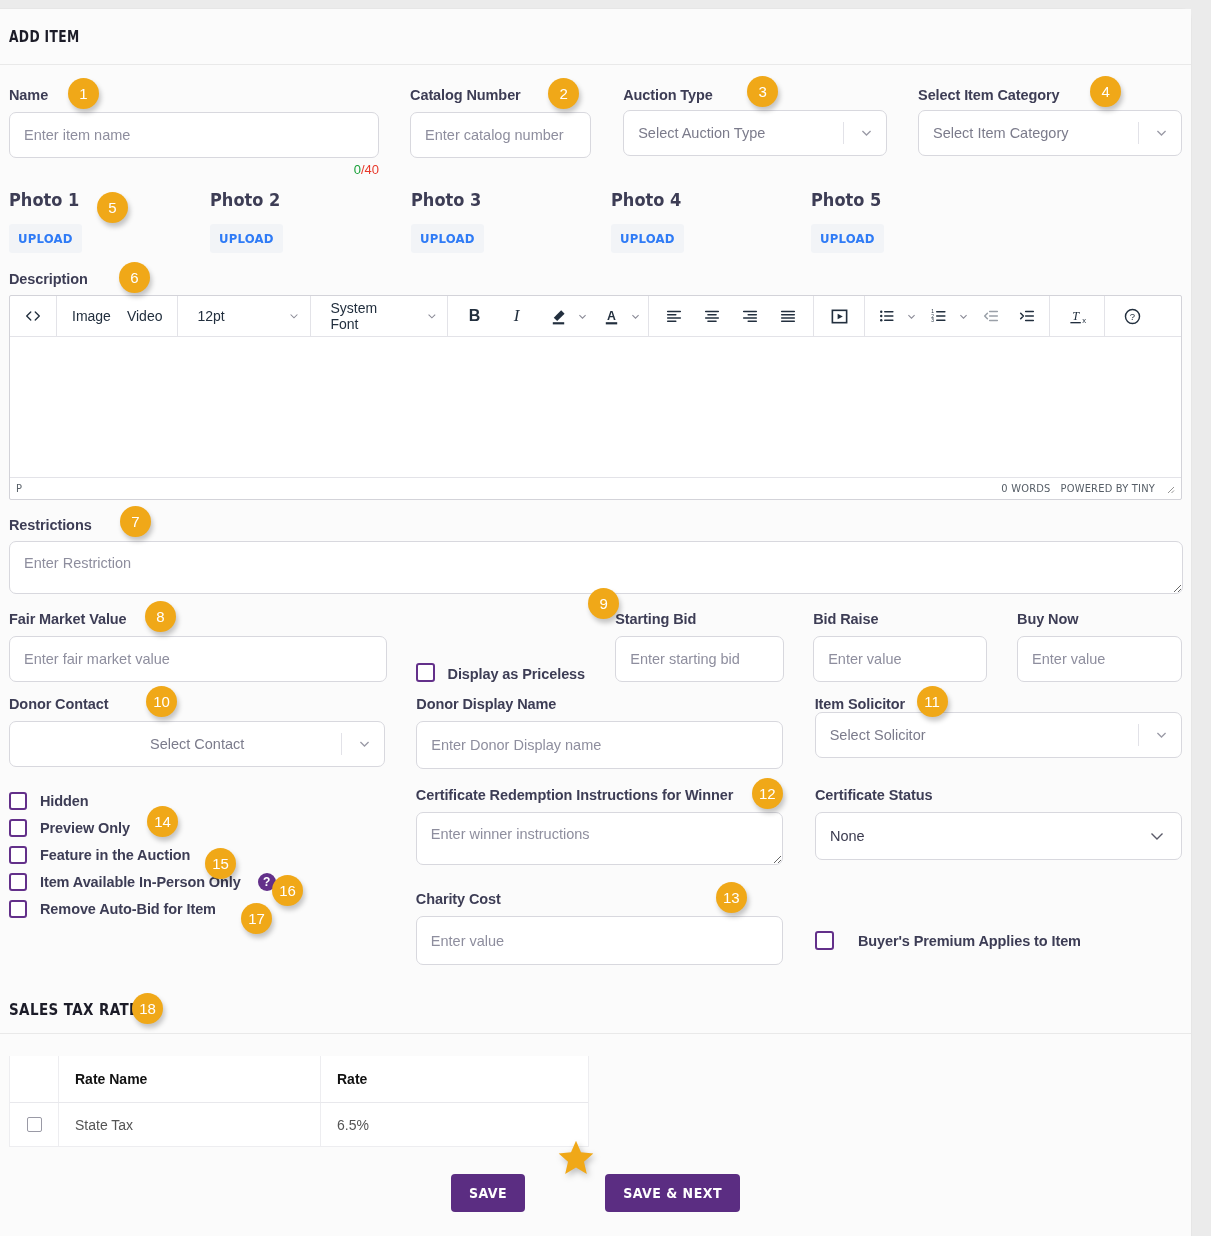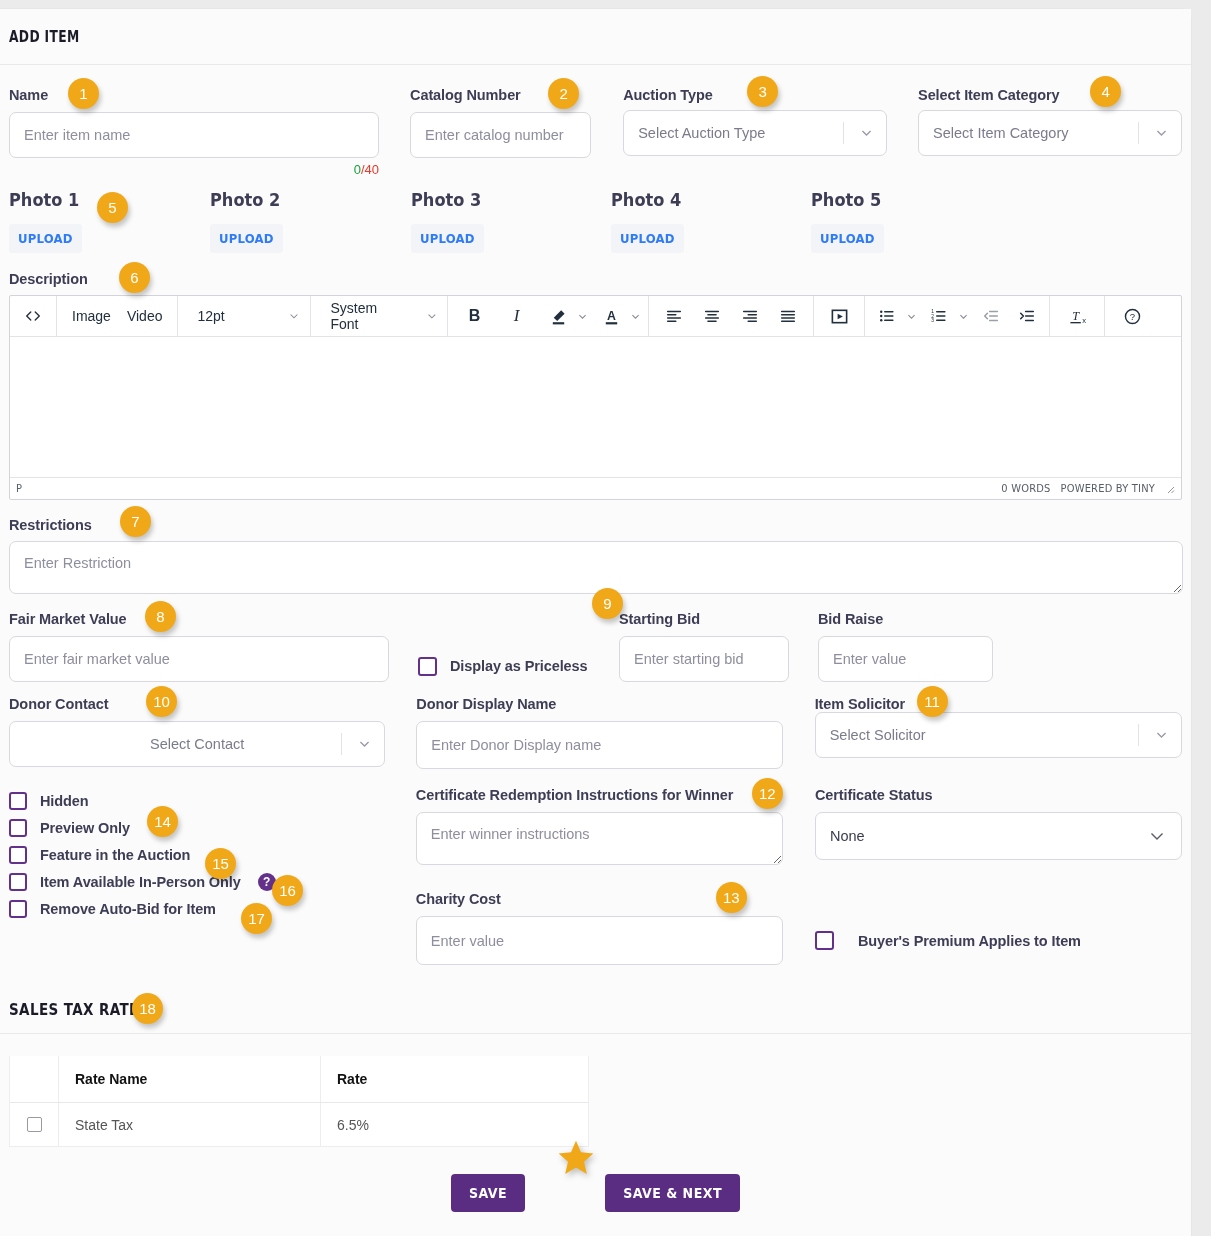--- a/index.html
+++ b/index.html
@@ -522,36 +522,40 @@
       <textarea class="fld" style="margin-top: 8px; height: 53px; width: 1174px;" placeholder="Enter Restriction"></textarea>
     </div>
 
     <div class="row" style="margin-top:14px;">
       <div style="width:380px; position:relative;">
         <span class="lbl">Fair Market Value</span>
         <div class="badge" style="left:136px; top:-10px;">8</div>
         <input class="fld" style="margin-top: 9px;" placeholder="Enter fair market value">
       </div>
 
-      <div style="width:200px; margin-left:29px; display:flex; align-items:center; padding-top:39px;">
+      <div style="width:200px; margin-left:29px; display:flex; align-items:flex-end; padding-top:39px;">
         <span class="cbx"></span>
         <span class="cbx-label" style="margin-left:13px;">Display as Priceless</span>
       </div>
 
       <div style="width:170px; margin-left:1px; position:relative;">
         <span class="lbl">Starting Bid</span>
         <div class="badge" style="left:-27px; top:-23px;">9</div>
         <input class="fld" style="margin-top: 9px;" placeholder="Enter starting bid">
       </div>
 
       <div style="width:175px; margin-left:29px;">
         <span class="lbl">Bid Raise</span>
         <input class="fld" style="margin-top: 9px;" placeholder="Enter value">
       </div>
 
+      <div style="width:166px; margin-left:30px;">
+        <span class="lbl">Buy Now</span>
+        <input class="fld" style="margin-top: 9px;" placeholder="Enter value">
+      </div>
     </div>
 
     <div class="row" style="margin-top:14px;">
       <div style="width:380px; position:relative;">
         <span class="lbl">Donor Contact</span>
         <div class="badge" style="left:137px; top:-10px;">10</div>
         <div class="sel" style="margin-top:9px;justify-content:center;">
           <span>Select Contact</span>
           <span class="sel-div"></span>
           <svg class="chev" viewBox="0 0 16 16">

